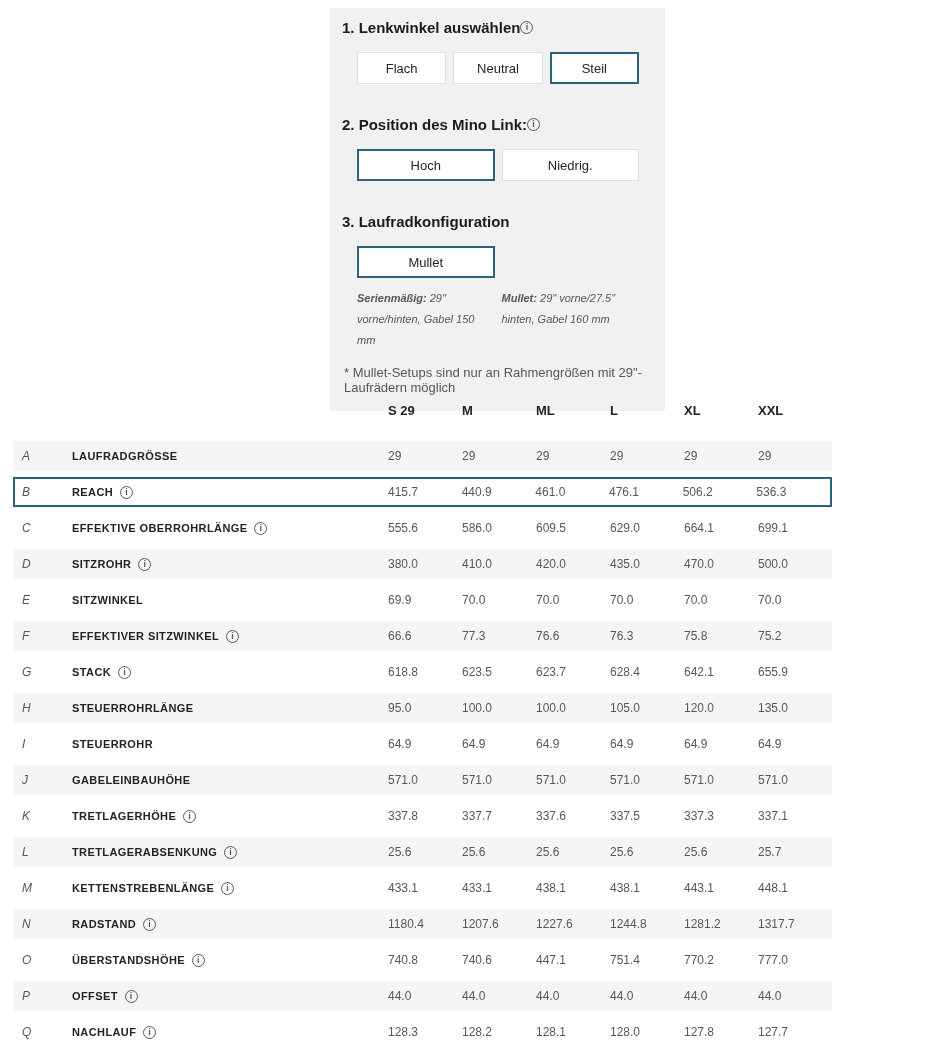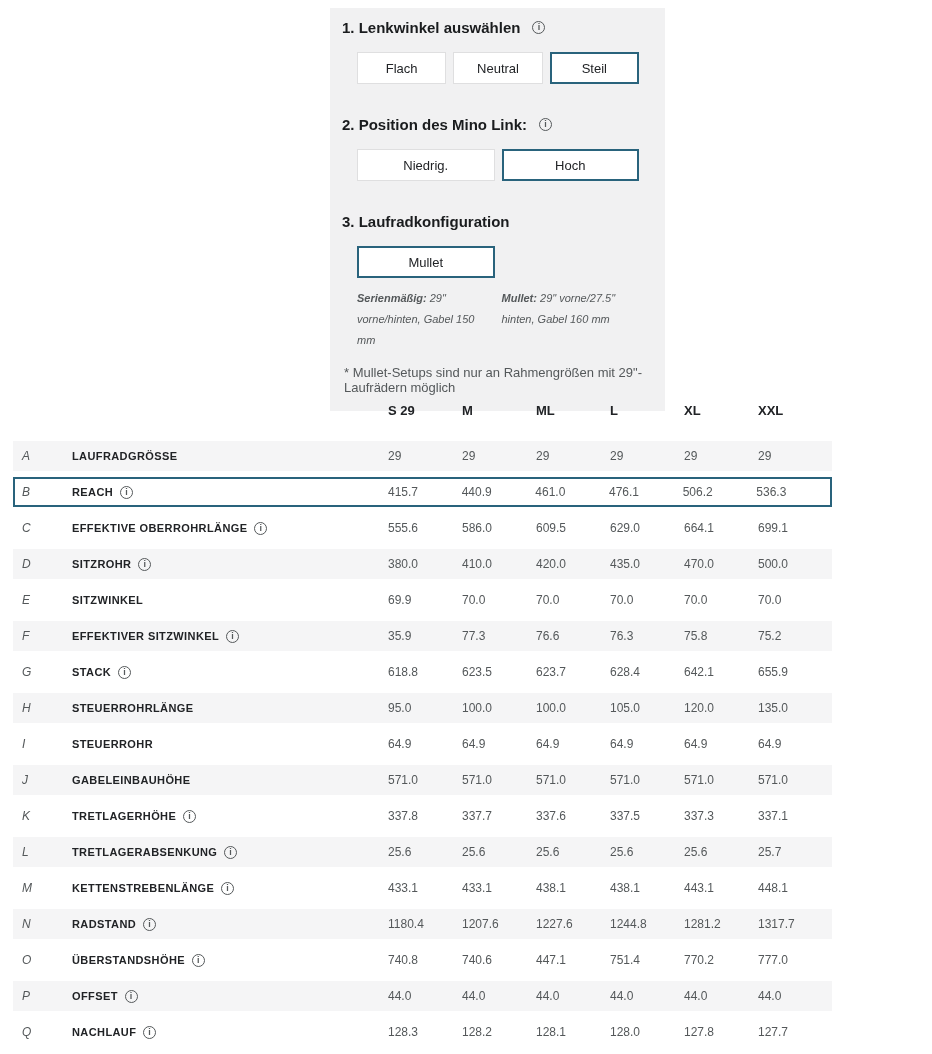--- a/index.html
+++ b/index.html
@@ -15,21 +15,21 @@
   body{
     position:relative;background:#fff;overflow:hidden;
     font-family:"Liberation Sans", sans-serif;color:var(--text-dark);
   }
   
   .config-panel{
     position:absolute;left:330px;top:8px;width:335px;
     background:var(--panel-bg);padding:11px 12px 16px 12px;
   }
   .cfg-heading{
-    display:flex;align-items:center;gap:12px;
+    display:flex;align-items:center;gap:0;
     font-size:15px;font-weight:700;color:#1a1c1e;margin-bottom:16px;
   }
   .btn-row{display:grid;gap:7px;width:282px;margin-left:15px;margin-bottom:32px;}
   .btn-row.cols-3{grid-template-columns:repeat(3,1fr);}
   .btn-row.cols-2{grid-template-columns:repeat(2,1fr);}
   .opt-btn{
     height:32px;background:#fff;border:1px solid var(--btn-border);
     display:flex;align-items:center;justify-content:center;
     font-size:13px;color:#212326;cursor:pointer;
     font-family:"Liberation Sans", sans-serif;
@@ -81,22 +81,22 @@
     <button class="opt-btn">Flach</button>
     <button class="opt-btn">Neutral</button>
     <button class="opt-btn selected">Steil</button>
   </div>
 
   <div class="cfg-heading">
     <span>2. Position des Mino Link:</span>
     <span class="info-icon">i</span>
   </div>
   <div class="btn-row cols-2">
+    <button class="opt-btn selected">Hoch</button>
     <button class="opt-btn">Niedrig.</button>
-    <button class="opt-btn selected">Hoch</button>
   </div>
 
   <div class="cfg-heading">
     <span>3. Laufradkonfiguration</span>
   </div>
   <div class="btn-row cols-2" style="margin-bottom:32px">
     <button class="opt-btn selected">Mullet</button>
   </div>
 
   <div class="desc-row">
@@ -185,21 +185,21 @@
         <div class="val">70.0</div>
         <div class="val">70.0</div>
         <div class="val">70.0</div>
       </div>
       <div class="g-row shaded">
         <div class="letter">F</div>
         <div class="label">
           <span>EFFEKTIVER SITZWINKEL</span>
           <span class="info-icon">i</span>
         </div>
-        <div class="val">35.9</div>
+        <div class="val">66.6</div>
         <div class="val">77.3</div>
         <div class="val">76.6</div>
         <div class="val">76.3</div>
         <div class="val">75.8</div>
         <div class="val">75.2</div>
       </div>
       <div class="g-row">
         <div class="letter">G</div>
         <div class="label">
           <span>STACK</span>

